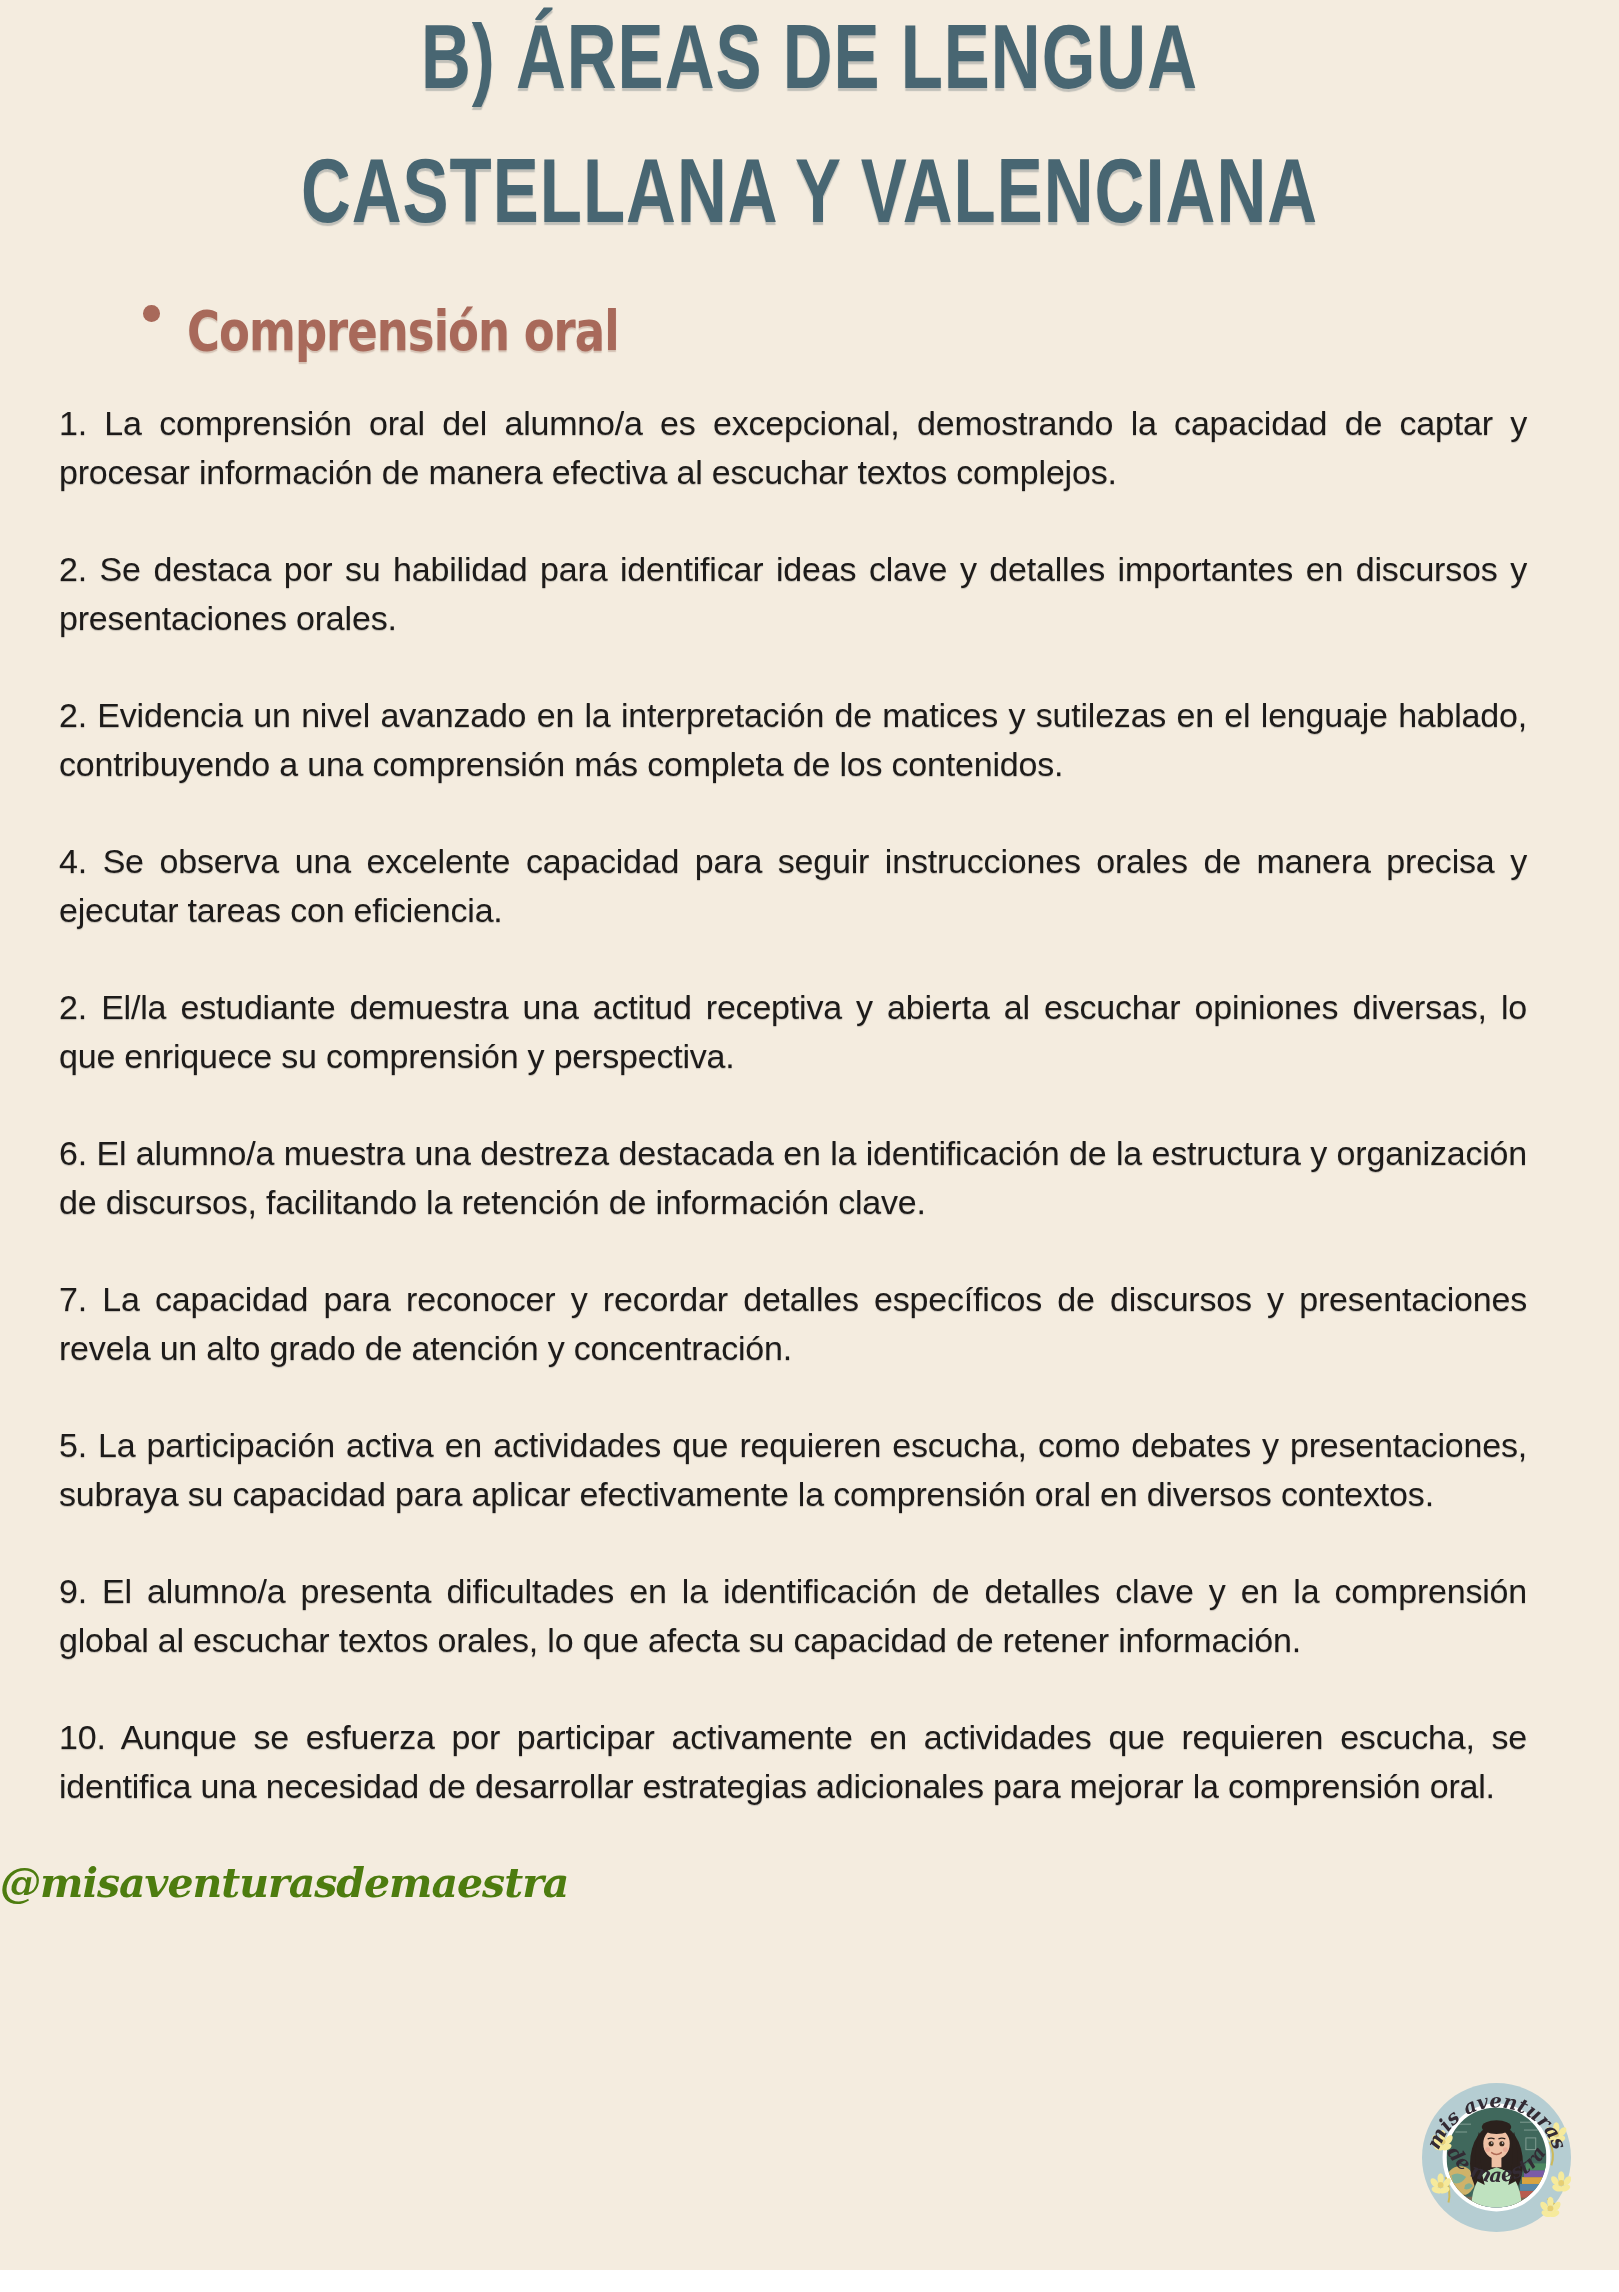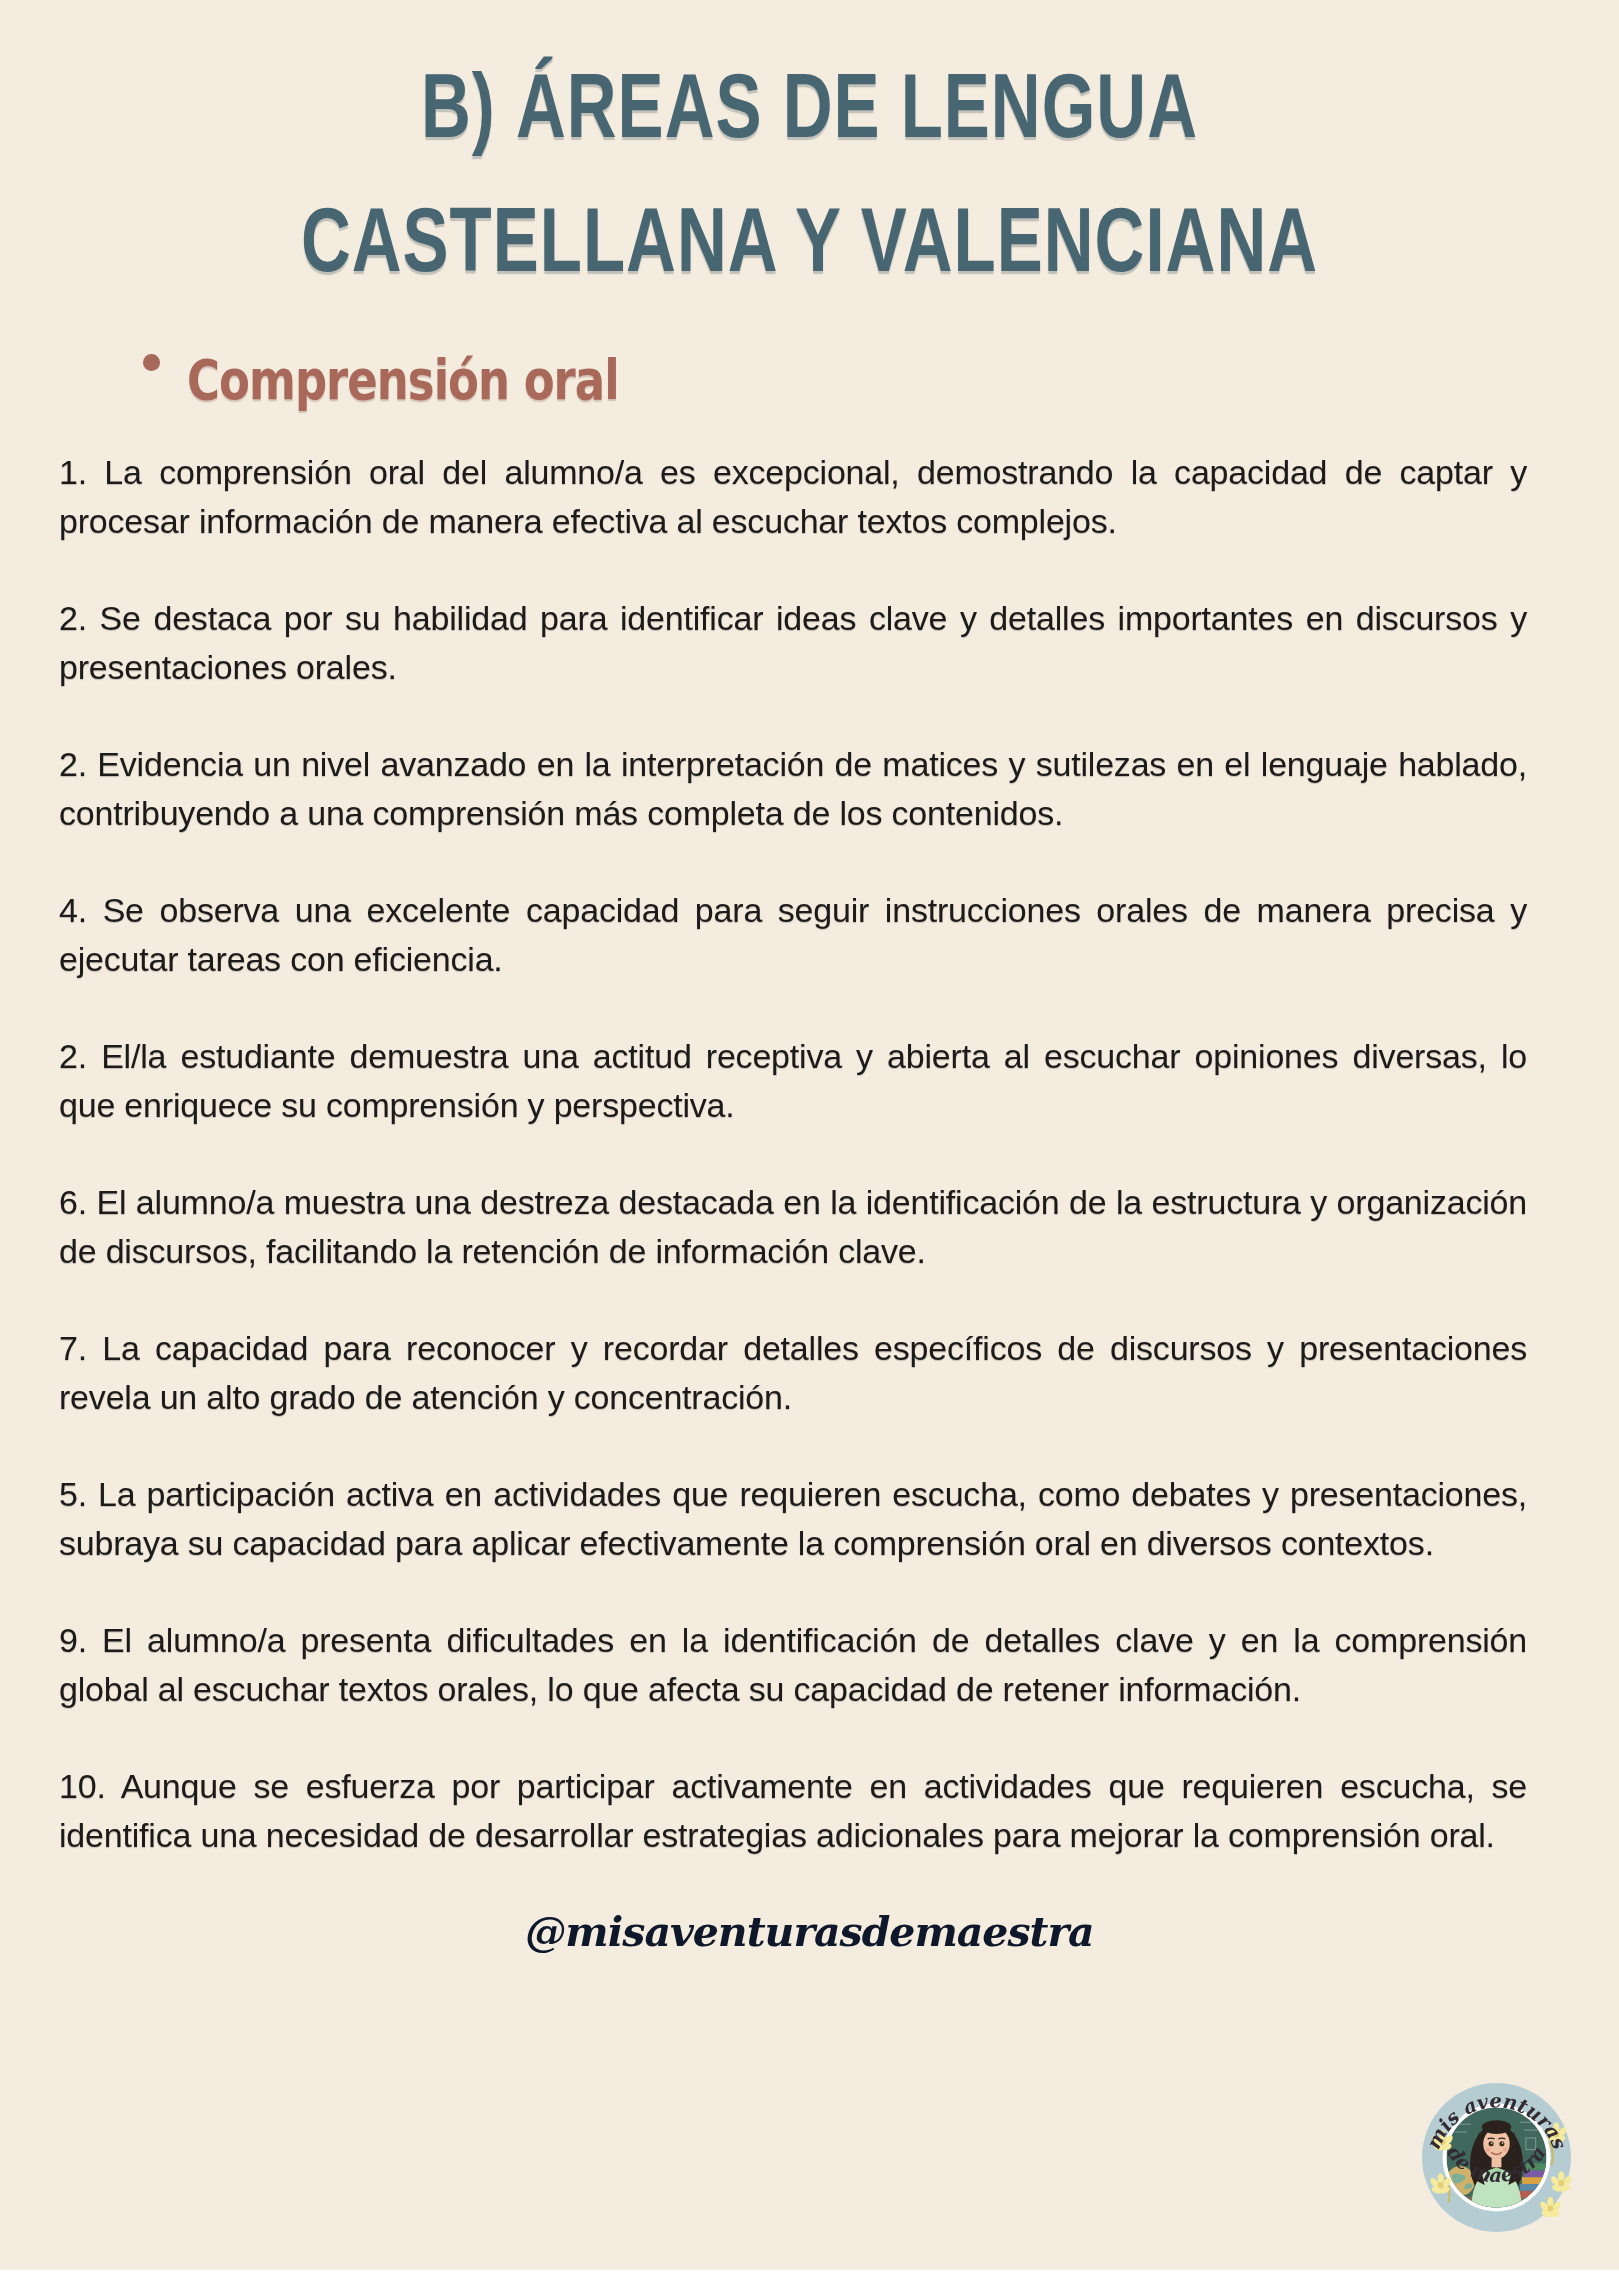--- a/index.html
+++ b/index.html
@@ -11,21 +11,20 @@
   }
   .page {
     position: relative;
     width: 1619px;
     height: 2270px;
     background: #f4ecdf;
     overflow: hidden;
   }
   
   .title-block {
-    padding-top: 49px;
     text-align: center;
     color: #486672;
   }
   .title-line {
     line-height: 116px;
   }
   .title-line > span {
     display: inline-block;
     font-weight: 700;
     font-size: 69px;
@@ -68,27 +67,26 @@
     line-height: 49px;
     text-align: justify;
     letter-spacing: -0.2px;
     margin-bottom: 48px;
     text-shadow: 0 1px 1px rgba(20,20,20,0.22);
     margin-top: 38px;
   }
   
   .signature {
     margin-top: 5.9px;
-    text-align: center;
     font-family: "DejaVu Serif", serif;
     font-style: italic;
     font-weight: 700;
     font-size: 41px;
     letter-spacing: -1px;
-    color: #0f172a;
+    color: #4d7c0f;
   }
   
   .logo {
     position: absolute;
     left: 1422px;
     top: 2083px;
     width: 149px;
     height: 149px;
   }
   .logo svg { display: block; }

